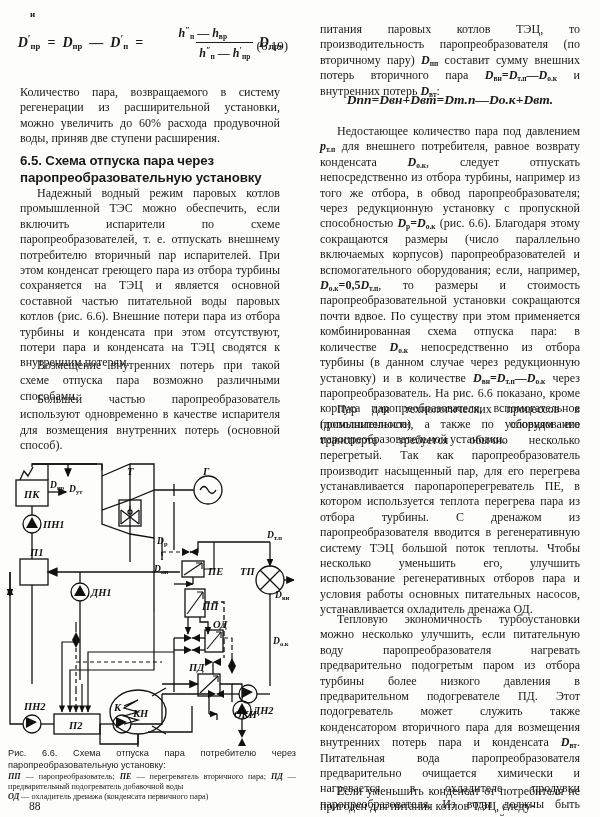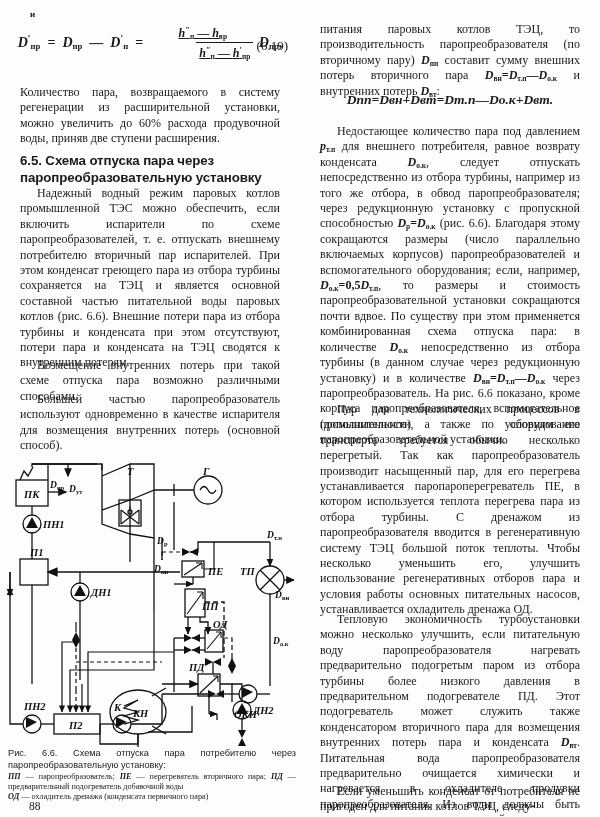--- a/index.html
+++ b/index.html
@@ -62,21 +62,20 @@
     top: 12px;
     font-style: normal;
     font-weight: normal;
     font-size: 13px;
   }
   .frac {
     display: inline-block;
     vertical-align: middle;
     margin: 0 2px;
     font-size: 12px;
-    text-decoration: underline;
   }
   .frac .num { display: block; padding: 0 3px 1px 3px; }
   .frac .den { display: block; border-top: 1.4px solid #1a1a1a; padding: 3px 3px 0 3px; margin-left: 44px; }
   sub { font-size: 0.62em; font-style: normal; font-weight: bold; vertical-align: -0.25em; }
   sup.pr { font-size: 0.7em; vertical-align: 0.5em; font-style: normal; }
 
   p.body {
     margin: 12px;
     font-size: 12px;
     line-height: 1.285;

